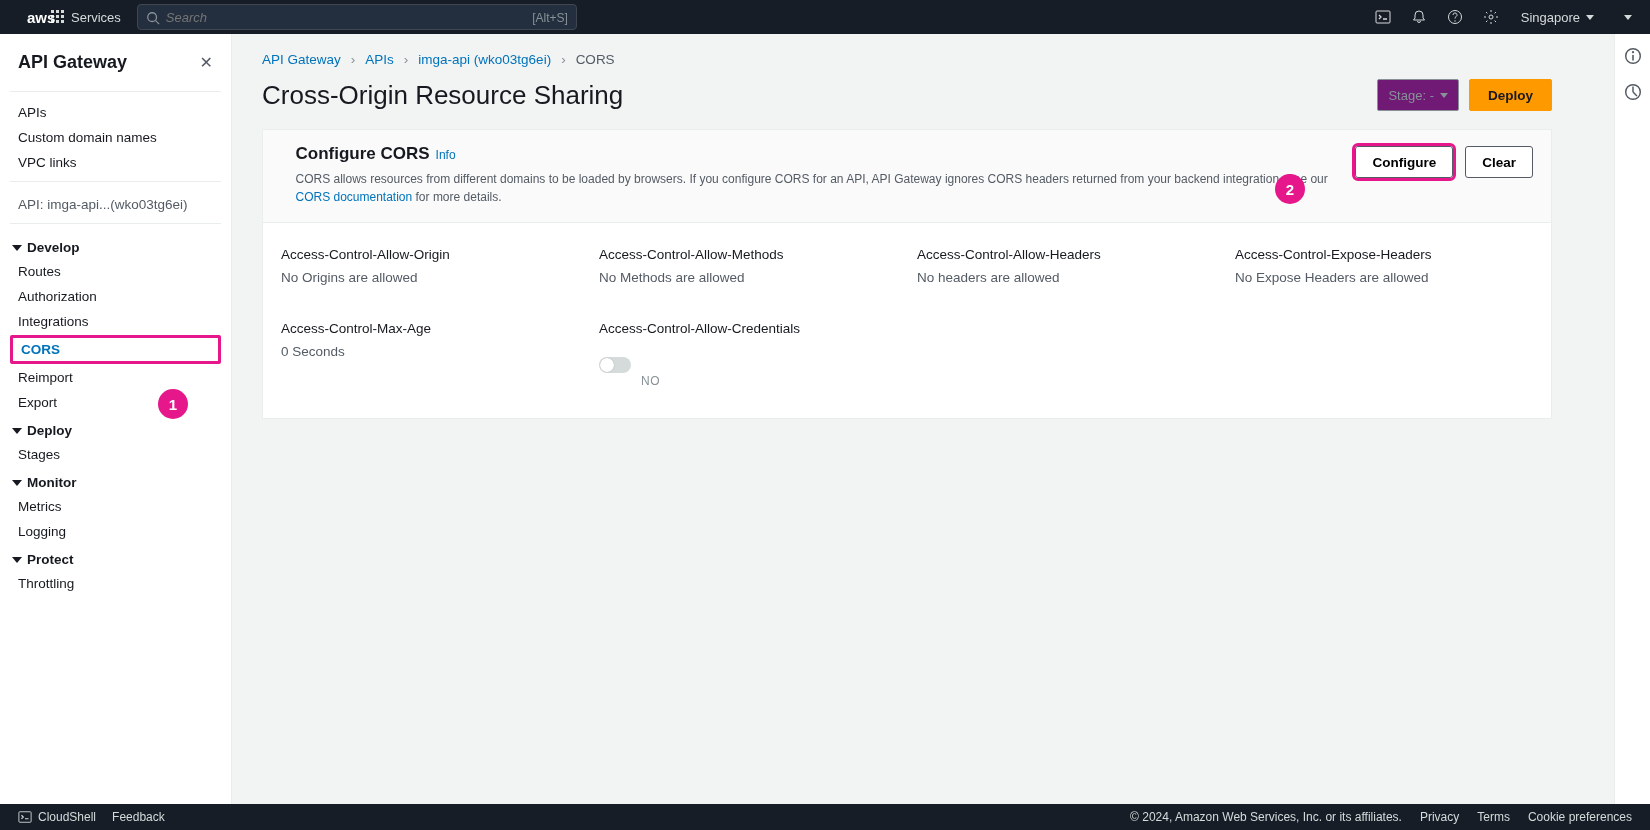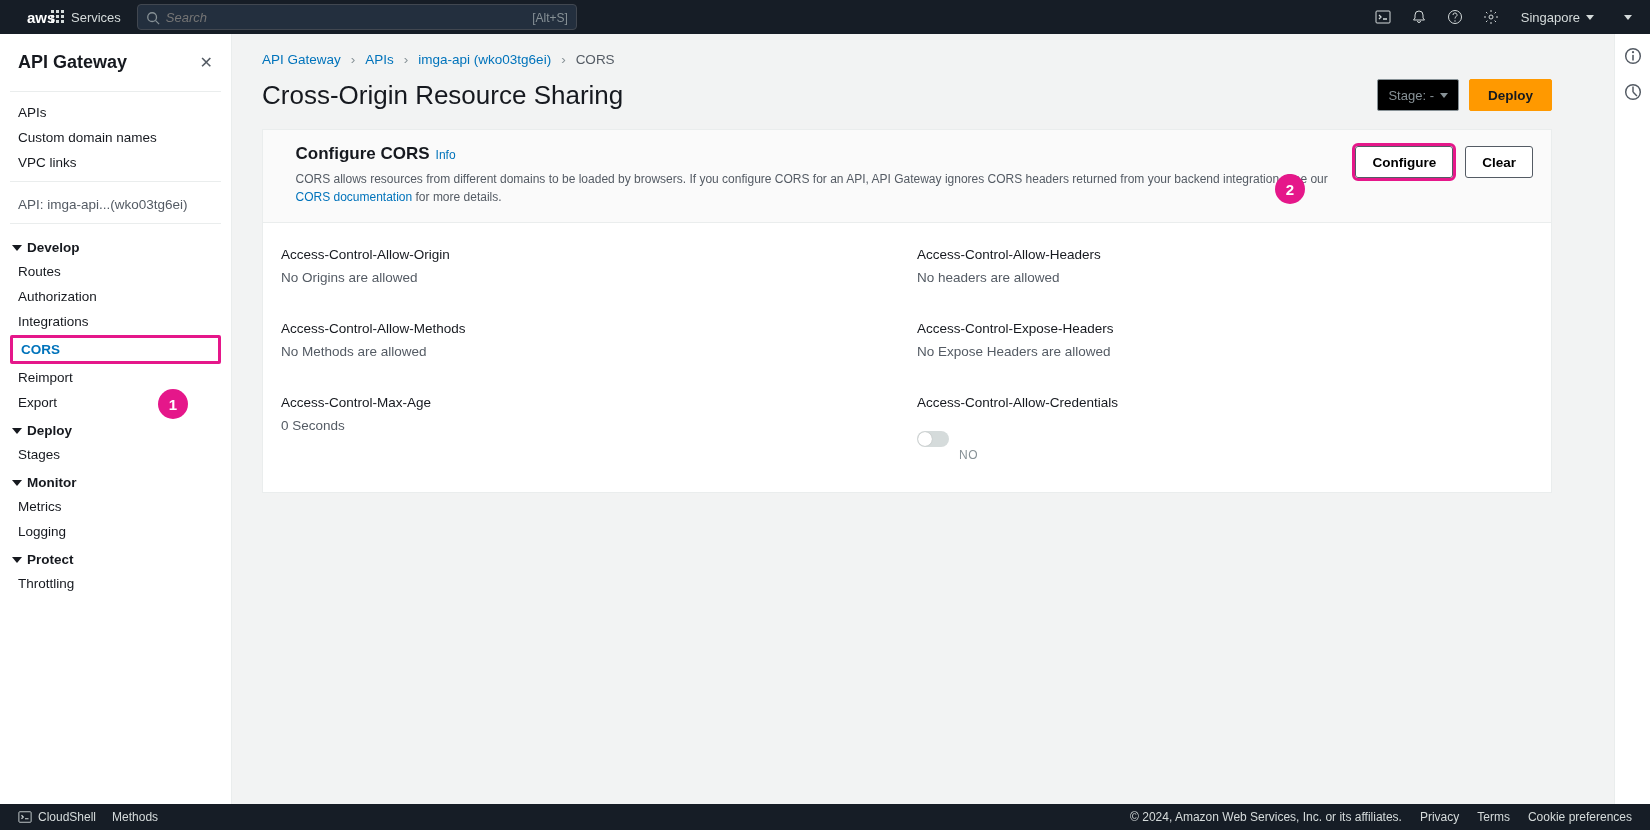--- a/index.html
+++ b/index.html
@@ -38,35 +38,35 @@
 .callout.c2 { left:1275px; top:174px; }
 
 
 .main { flex:1; padding: 18px 0 0 30px; position:relative; }
 .breadcrumb { font-size:13.5px; color:#545b64; display:flex; align-items:center; gap:10px; }
 .breadcrumb a { color:#0073bb; text-decoration:none; cursor:pointer; }
 .bc-sep { color:#879196; }
 .page-header { display:flex; align-items:center; justify-content:space-between; margin-top:12px; padding-right:62px; }
 .page-title { font-size:26px; font-weight:400; }
 .header-actions { display:flex; gap:10px; align-items:center; }
-.stage-btn { border:1px solid #879196; background:#000000; border-radius:2px; height:32px; padding:0 10px; display:flex; align-items:center; gap:6px; font-size:13px; color:#879196; cursor:pointer;}
+.stage-btn { border:1px solid #879196; background:#701a75; border-radius:2px; height:32px; padding:0 10px; display:flex; align-items:center; gap:6px; font-size:13px; color:#879196; cursor:pointer;}
 .deploy-btn { background:#ff9900; border:1px solid #ff9900; color:#16191f; font-weight:700; height:32px; padding:0 18px; border-radius:2px; cursor:pointer; font-size:13.5px;}
 
 .panel { background:#fff; border:1px solid #eaeded; margin:18px 62px 0 0; }
 .panel-head { background:#fafafa; border-bottom:1px solid #eaeded; padding:14px 18px 16px 18px; display:flex; align-items:flex-start; justify-content:flex-end; gap:20px;}
 .panel-title-row { display:flex; align-items:baseline; gap:6px; }
 .panel-title { font-size:17px; font-weight:700; }
 .info-link { color:#0073bb; font-size:12px; font-weight:400; cursor:pointer; }
 .panel-desc { font-size:12px; color:#545b64; margin-top:6px; max-width:1040px; line-height:1.5;}
 .panel-desc a { color:#0073bb; text-decoration:none; cursor:pointer;}
 .panel-actions { display:flex; gap:12px; align-items:center; padding-top:2px;}
 .btn-outline { border:1px solid #545b64; background:#fff; height:32px; padding:0 16px; border-radius:3px; font-size:13.5px; font-weight:700; cursor:pointer; }
 .btn-outline.highlight { outline:3px solid #e5178a; }
 
-.panel-body { padding:24px 18px 30px 18px; display:grid; grid-template-columns:1fr 1fr; row-gap:36px; column-gap:20px; }
+.panel-body { padding:24px 18px 30px 18px; display:grid; grid-template-columns:1fr 1fr 1fr 1fr; row-gap:36px; column-gap:20px; }
 .field-label { font-size:13.5px; color:#16191f; }
 .field-value { font-size:13.5px; color:#545b64; margin-top:8px; }
 .toggle-row { display:flex; align-items:center; gap:10px; margin-top:6px; }
 .toggle { width:32px; height:16px; background:#d5dbdb; border-radius:10px; position:relative; }
 .toggle .knob { width:14px; height:14px; background:#fff; border-radius:50%; position:absolute; top:1px; left:1px; box-shadow:0 0 1px rgba(0,0,0,.3);}
 .toggle-label { color:#879196; font-size:12px; letter-spacing:.5px;margin-top:32px; }
 
 
 .rightrail { width:36px; background:#ffffff; border-left:1px solid #eaeded; display:flex; flex-direction:column; align-items:center; padding-top:12px; gap:16px;}
 .rail-icon { width:20px; height:20px; color:#545b64; cursor:pointer; display:flex; align-items:center; justify-content:center;}
@@ -228,26 +228,26 @@
           <button class="btn-outline">Clear</button>
         </div>
       </div>
 
       <div class="panel-body">
         <div>
           <div class="field-label">Access-Control-Allow-Origin</div>
           <div class="field-value">No Origins are allowed</div>
         </div>
         <div>
+          <div class="field-label">Access-Control-Allow-Methods</div>
+          <div class="field-value">No Methods are allowed</div>
+        </div>
+        <div>
           <div class="field-label">Access-Control-Allow-Headers</div>
           <div class="field-value">No headers are allowed</div>
-        </div>
-        <div>
-          <div class="field-label">Access-Control-Allow-Methods</div>
-          <div class="field-value">No Methods are allowed</div>
         </div>
         <div>
           <div class="field-label">Access-Control-Expose-Headers</div>
           <div class="field-value">No Expose Headers are allowed</div>
         </div>
         <div>
           <div class="field-label">Access-Control-Max-Age</div>
           <div class="field-value">0 Seconds</div>
         </div>
         <div>
@@ -285,21 +285,21 @@
 
 <div class="footer">
   <div class="footer-left">
     <span class="link" style="display:flex;align-items:center;gap:6px">
       <svg width="14" height="14" viewBox="0 0 16 16">
           <rect x="1" y="2" width="14" height="12" rx="1" stroke="#d5dbdb" fill="none"></rect>
           <path d="M4 6l2 2-2 2M8 10h4" stroke="#d5dbdb" fill="none" stroke-width="1.3"></path>
         </svg>
       <span>CloudShell</span>
     </span>
-    <span class="link">Methods</span>
+    <span class="link">Feedback</span>
   </div>
   <div class="footer-spacer"></div>
   <div class="footer-right">
     <span>© 2024, Amazon Web Services, Inc. or its affiliates.</span>
     <span class="link">Privacy</span>
     <span class="link">Terms</span>
     <span class="link">Cookie preferences</span>
   </div>
 </div>
 

